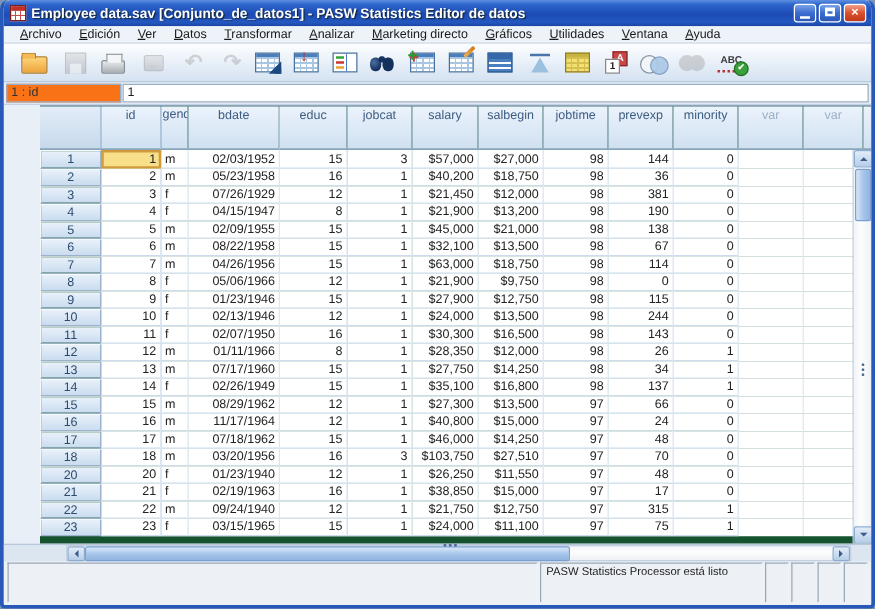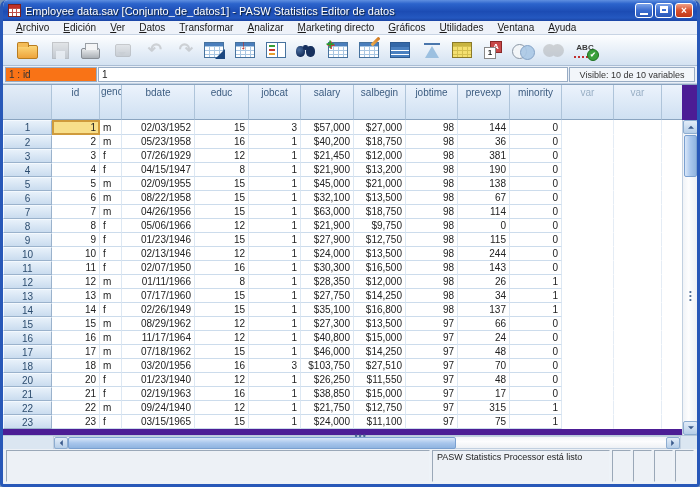--- a/index.html
+++ b/index.html
@@ -10,21 +10,21 @@
     background:#e9eff7; overflow:hidden; }
 
   
   .titlebar { height:21px; flex:0 0 21px; display:flex; align-items:center; padding:0 4px 0 5px;
     background:linear-gradient(180deg,#5f8fe0 0%,#2c64cc 18%,#1c4cb4 55%,#2458c0 85%,#1a44a4 100%);
     border-radius:5px 5px 0 0; }
   .appicon { width:13px; height:13px; flex:0 0 13px; margin-right:4px; border:1px solid #7a2020; background:
     linear-gradient(#c03028 0 3px, transparent 3px),
     repeating-linear-gradient(180deg, transparent 0 3px, #c05048 3px 4px),
     repeating-linear-gradient(90deg, transparent 0 3px, #c05048 3px 4px), #fff; }
-  .title { color:#fff; font-size:11px; font-weight:normal; text-shadow:1px 1px 1px #123; white-space:nowrap; overflow:hidden; flex:1; }
+  .title { color:#fff; font-size:11px; font-weight:bold; text-shadow:1px 1px 1px #123; white-space:nowrap; overflow:hidden; flex:1; }
   .winbtns { display:flex; gap:2px; }
   .wbtn { width:18px; height:15px; border:1px solid #fff; border-radius:3px; color:#fff;
     font-size:10px; line-height:13px; text-align:center; font-weight:bold;
     background:linear-gradient(180deg,#7ba2e8,#3a6cd0 50%,#2a58b8); }
   .wbtn.close { background:linear-gradient(180deg,#f0a088,#d8502c 50%,#c03818); }
   .wbtn.min i { display:block; width:8px; height:2px; background:#fff; margin:9px auto 0; }
   .wbtn.max i { display:block; width:8px; height:7px; border:2px solid #fff; border-top-width:3px; margin:2px auto 0; }
 
   
   .menubar { height:14px; flex:0 0 14px; background:#eef2f9; border-bottom:1px solid #c8d4e4;
@@ -90,21 +90,21 @@
   .ic-spell-check { width:22px; height:16px; font-size:8px; font-weight:bold; color:#3a3a3a; text-align:center; line-height:12px; border-bottom:2px dotted #c03030; }
   .ic-spell-check::after { content:"\2714"; position:absolute; right:-3px; bottom:-5px; width:10px; height:10px; background:#3aa03c; border-radius:50%; color:#fff; font-size:7px; line-height:10px; text-align:center; border:1px solid #1e7020; }
 
   
   .cellref { height:18px; flex:0 0 18px; background:#e9eff7; display:flex; align-items:stretch; padding:1px 2px; gap:1px; border-bottom:1px solid #c4d2e2; }
   .crbox { width:92px; background:#f97316; border:1px solid #98acc4; font-size:10px; color:#333; padding:1px 3px; }
   .credit { flex:1; background:#fff; border:1px solid #98acc4; font-size:10px; color:#222; padding:1px 3px; }
   .crvis { width:126px; background:#f2f6fa; border:1px solid #98acc4; font-size:9px; color:#333; text-align:center; padding-top:2px; white-space:nowrap; }
 
   
-  .gridwrap { flex:0 0 351px; height:351px; position:relative; background:#4c1d95; overflow:hidden; border-top:1px solid #8aa4c0; }
+  .gridwrap { flex:0 0 351px; height:351px; position:relative; background:#14532d; overflow:hidden; border-top:1px solid #8aa4c0;margin-left:29px; }
   table { border-collapse:separate; border-spacing:0; table-layout:fixed; width:679px; font-size:10px; }
   th, td { height:14px; padding:0 3px; overflow:hidden; white-space:nowrap; font-weight:normal; }
   thead th { height:35px; vertical-align:top; padding-top:2px; text-align:center; color:#3c5c80;
     background:linear-gradient(180deg,#ecf3fc,#cfe0f2); border-right:1px solid #aec4da; border-bottom:1px solid #8aa4c0; }
   thead th.corner { background:linear-gradient(180deg,#e4edf8,#c6d8ec); }
   thead th.varhdr { color:#9ab0c6; font-weight:normal; }
   thead th.ghdr { padding:2px 1px 0; word-break:break-all; line-height:10px; }
   tbody th { background:linear-gradient(180deg,#e8f1fa,#cadcef); color:#2c4c6e; text-align:center;
     border-right:1px solid #9ab2cc; border-bottom:1px solid #9ab2cc; border-top:1px solid #f4f9fe; border-left:1px solid #f4f9fe; }
   td { color:#222; border-right:1px solid #dde8f3; border-bottom:1px solid #ccdcec; background:#fff; }
@@ -237,21 +237,20 @@
         <span class="ic ic-show-all-variables"></span>
       </div>
       <div class="tbtn">
         <span class="ic ic-spell-check">ABC</span>
       </div>
     </div>
 
   <div class="cellref">
     <div class="crbox">1 : id</div>
     <div class="credit">1</div>
-    <div class="crvis">Visible: 10 de 10 variables</div>
   </div>
 
   <div class="gridwrap">
     <table id="grid">
         <colgroup>
           <col style="width: 49px;">
           <col style="width: 48px;">
           <col style="width: 22px;">
           <col style="width: 73px;">
           <col style="width: 54px;">

